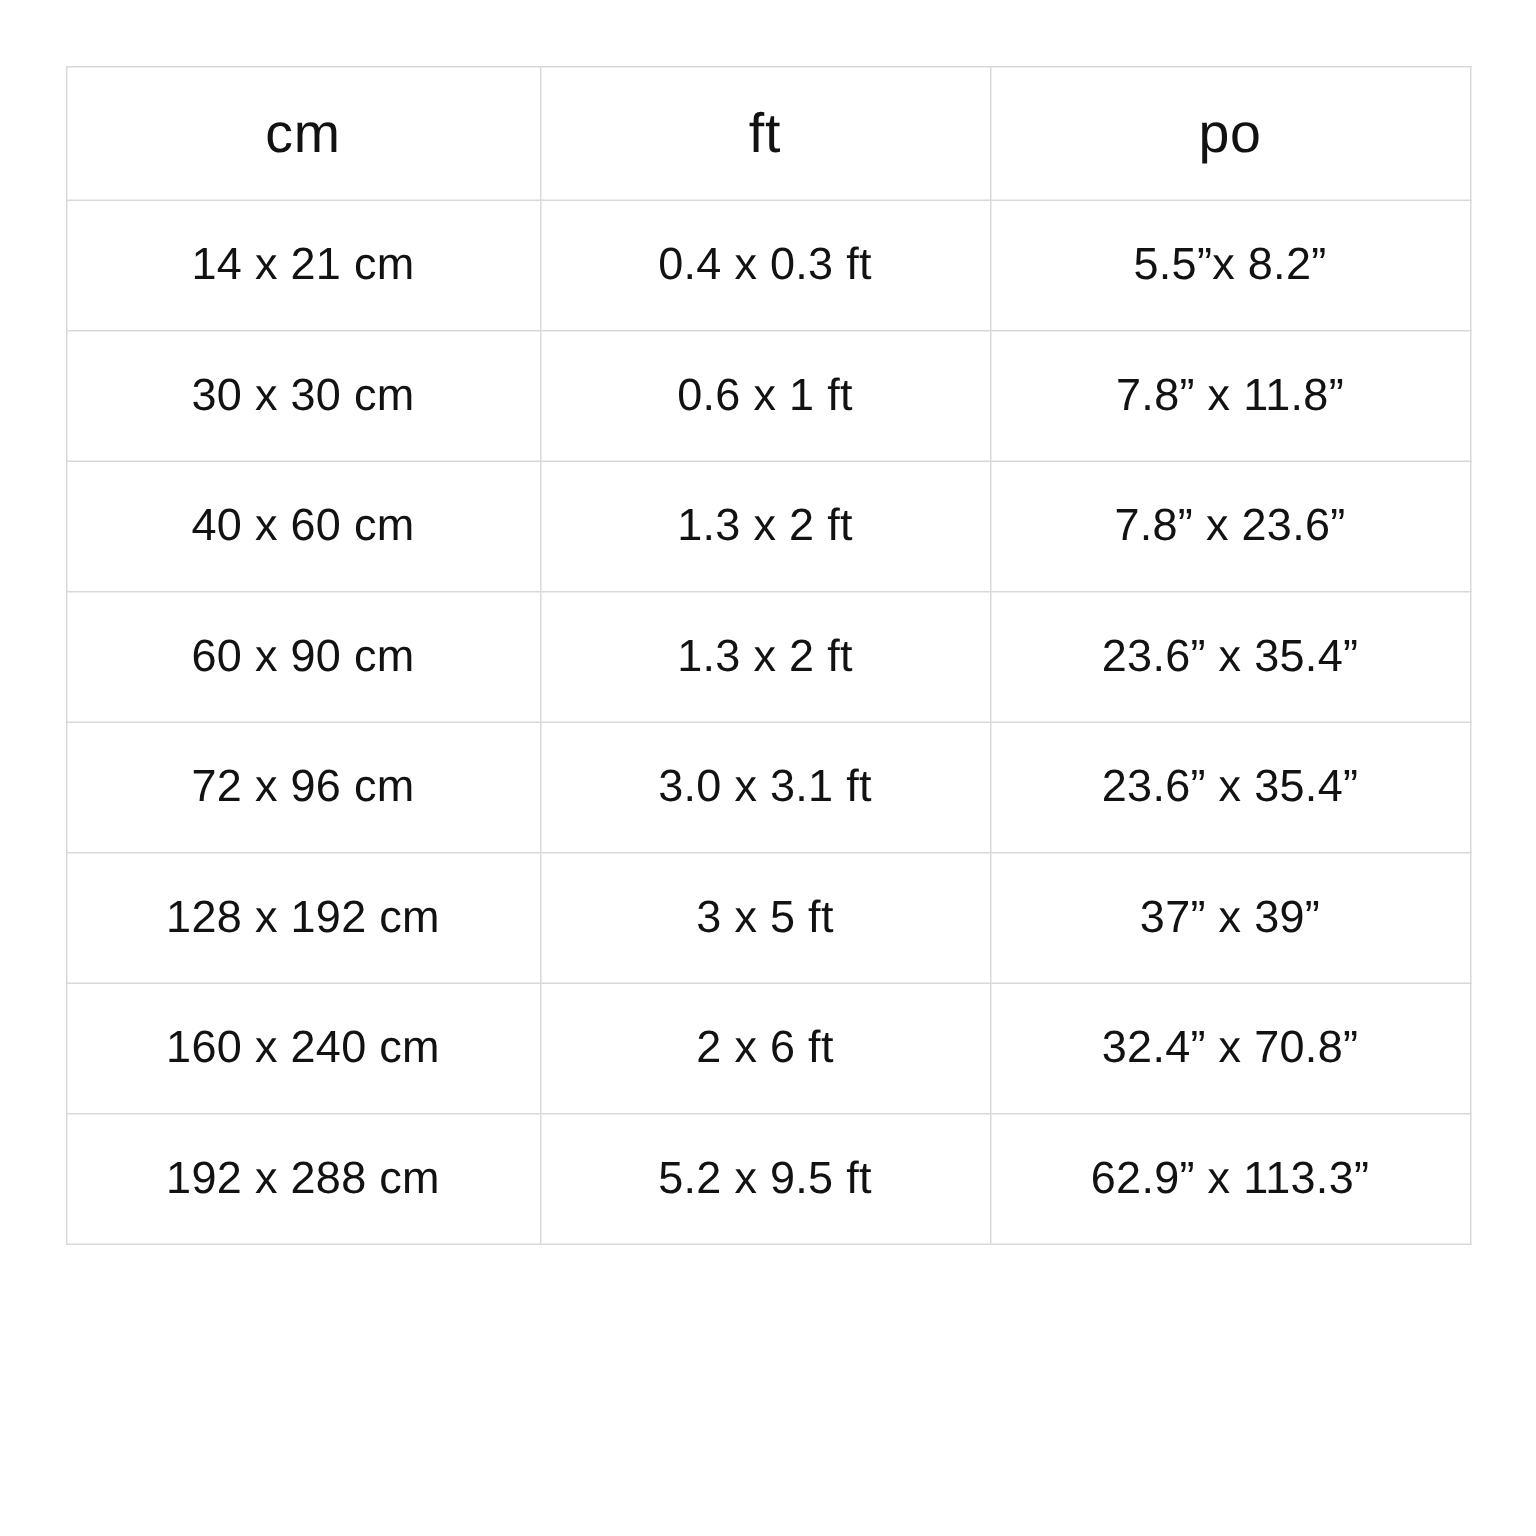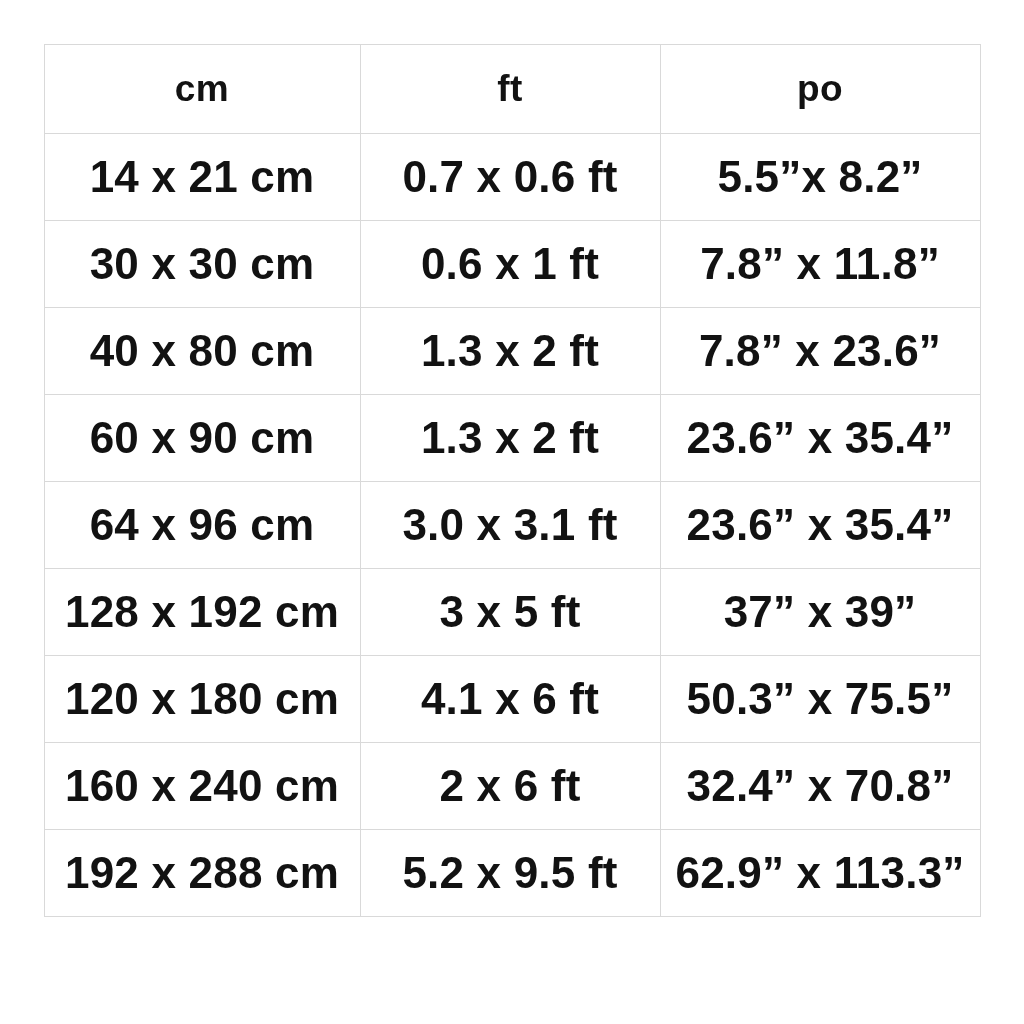--- a/index.html
+++ b/index.html
@@ -30,32 +30,32 @@
   }
   table.size-table col.c1 { width: 316px; }
   table.size-table col.c2 { width: 300px; }
   table.size-table col.c3 { width: 320px; }
 
   table.size-table th,
   table.size-table td {
     border: 1px solid #d9d9d9;
     text-align: center;
     vertical-align: middle;
-    font-weight: 700;
+    font-weight: 400;
     color: #121212;
     white-space: nowrap;
   }
   table.size-table thead th {
     height: 86px;
     font-size: 37px;
     letter-spacing: 0.5px;
   }
   table.size-table tbody td {
     height: 84px;
-    font-size: 44px;
+    font-size: 30px;
     letter-spacing: 0.2px;
   }
   
   table.size-table {
     border: 1px solid #d2d2d2;
   }
 </style>
 </head>
 <body>
 
@@ -69,52 +69,47 @@
     <thead>
       <tr>
         <th>cm</th>
         <th>ft</th>
         <th>po</th>
       </tr>
     </thead>
     <tbody>
       <tr>
         <td>14 x 21 cm</td>
-        <td>0.7 x 0.6 ft</td>
+        <td>0.4 x 0.3 ft</td>
         <td>5.5”x 8.2”</td>
       </tr>
       <tr>
         <td>30 x 30 cm</td>
         <td>0.6 x 1 ft</td>
         <td>7.8” x 11.8”</td>
       </tr>
       <tr>
-        <td>40 x 80 cm</td>
+        <td>40 x 60 cm</td>
         <td>1.3 x 2 ft</td>
         <td>7.8” x 23.6”</td>
       </tr>
       <tr>
         <td>60 x 90 cm</td>
         <td>1.3 x 2 ft</td>
         <td>23.6” x 35.4”</td>
       </tr>
       <tr>
-        <td>64 x 96 cm</td>
+        <td>72 x 96 cm</td>
         <td>3.0 x 3.1 ft</td>
         <td>23.6” x 35.4”</td>
       </tr>
       <tr>
         <td>128 x 192 cm</td>
         <td>3 x 5 ft</td>
         <td>37” x 39”</td>
-      </tr>
-      <tr>
-        <td>120 x 180 cm</td>
-        <td>4.1 x 6 ft</td>
-        <td>50.3” x 75.5”</td>
       </tr>
       <tr>
         <td>160 x 240 cm</td>
         <td>2 x 6 ft</td>
         <td>32.4” x 70.8”</td>
       </tr>
       <tr>
         <td>192 x 288 cm</td>
         <td>5.2 x 9.5 ft</td>
         <td>62.9” x 113.3”</td>

